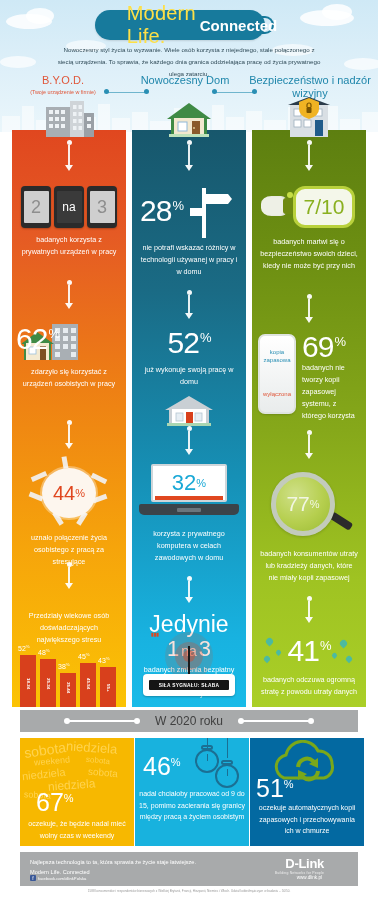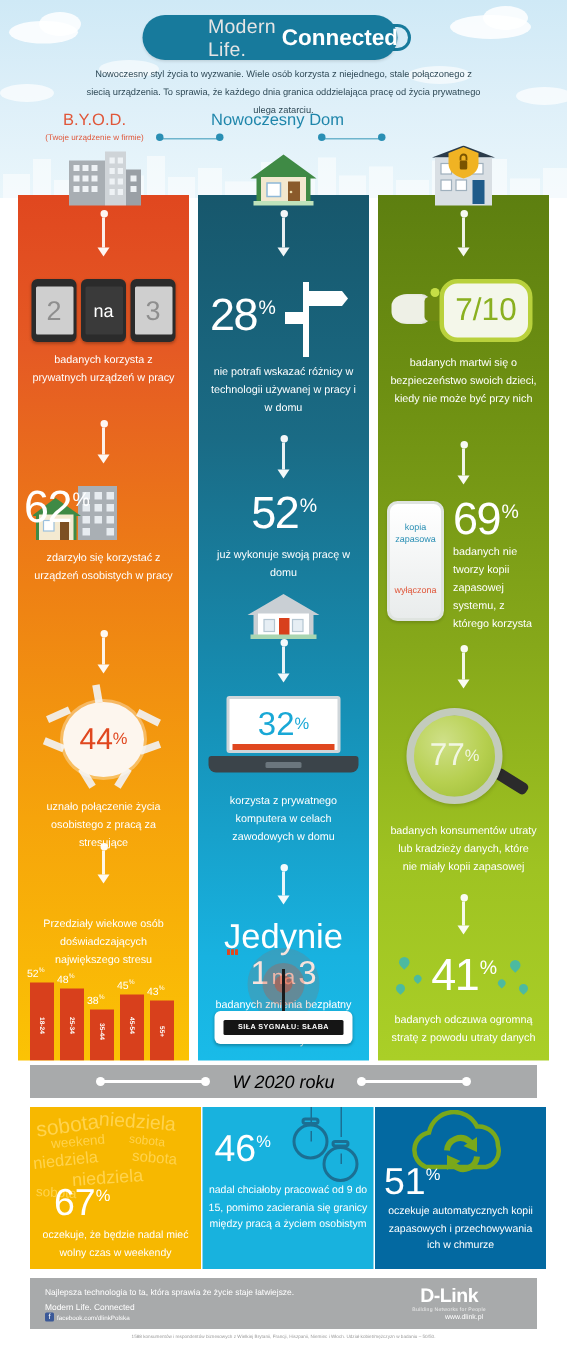--- a/index.html
+++ b/index.html
@@ -26,21 +26,21 @@
   .blg { position:absolute; bottom:0; background:#ffffff; }
 
   
   .title-pill {
     position:absolute; left:95px; top:10px; width:170px; height:30px;
     background:#177a9c; border-radius:16px;
     display:flex; align-items:center; justify-content:center;
     box-shadow:0 1px 2px rgba(0,0,0,.12);
     z-index:5;
   }
-  .title-pill .t1 { color:#e5e5e5; font-size:13px; letter-spacing:.2px;padding-left:44px; }
+  .title-pill .t1 { color:#fde047; font-size:20px; letter-spacing:.2px;padding-left:44px; }
   .title-pill .t2 { color:#ffffff; font-size:15px; font-weight:bold; margin-left:4px; }
   .pill-tail {
     position:absolute; left:262px; top:16px; width:12px; height:18px;
     border:2px solid #177a9c; border-left:none;
     border-radius:0 10px 10px 0; z-index:4;
   }
 
   .intro {
     position:absolute; left:56px; top:44px; width:266px;
     text-align:center; font-size:6.2px; line-height:1.95;
@@ -207,21 +207,21 @@
     writing-mode:vertical-rl; text-orientation:mixed;
     display:flex; justify-content:flex-start; align-items:center;
     height:26px;
   }
 
   
   .banner2020 {
     position:absolute; left:20px; top:710px; width:338px; height:22px;
     background:#a8aaab; display:flex; align-items:center; justify-content:center;
   }
-  .banner2020 .txt { color:#000000; font-size:12px;font-style:italic; }
+  .banner2020 .txt { color:#404040; font-size:12px; }
   .bline { position:absolute; top:10px; height:1.6px; background:#fff; }
   .bdot { position:absolute; top:7.5px; width:6px; height:6px; border-radius:50%; background:#fff; }
 
   
   .bcard { position:absolute; top:738px; width:114px; height:108px; color:#fff; overflow:hidden; }
   .bcard.b1 { left:20px; background:#f7b800; }
   .bcard.b2 { left:135px; background:#18b2de; }
   .bcard.b3 { left:250px; background:#0369a1; }
   .bcard .num { font-size:25px; font-weight:300; line-height:1; }
   .bcard .num .pct { font-size:11px; vertical-align:super; }
@@ -234,21 +234,21 @@
   .clockstr { position:absolute; width:1.4px; background:#1b6f93; }
 
   
   .footer {
     position:absolute; left:20px; top:852px; width:338px; height:34px;
     background:#a8aaab; color:#fff;
   }
   .footer .f1 { position:absolute; left:10px; top:6px; font-size:5.6px; line-height:1.7; }
   .footer .fb { position:absolute; left:10px; top:23px; font-size:4.2px; display:flex; align-items:center; gap:2px; }
   .fbicon { width:6px;height:6px;border-radius:1px;background:#3b5998;color:#fff;font-size:5px;display:flex;align-items:center;justify-content:center; }
-  .footer .logo { position:absolute; right:34px; top:4px; text-align:center; }
+  .footer .logo { position:absolute; right:34px; top:4px; text-align:right; }
   .footer .logo .ln { font-size:13px; font-weight:bold; color:#fff; letter-spacing:-.3px; }
   .footer .logo .sl { font-size:3.4px; color:#eee; letter-spacing:.2px; }
   .footer .url { position:absolute; right:36px; top:23px; font-size:4.6px; }
 
   .finenote {
     position:absolute; left:0; top:889px; width:378px; text-align:center;
     font-size:3.1px; color:#9a9a9a;
   }
 </style>
 </head>
@@ -297,20 +297,23 @@
   </div>
 
   <div class="intro">Nowoczesny styl życia to wyzwanie. Wiele osób korzysta z niejednego, stale połączonego z siecią urządzenia. To sprawia, że każdego dnia granica oddzielająca pracę od życia prywatnego ulega zatarciu.</div>
 
   <div class="colhead c1">
     <div class="h">B.Y.O.D.</div>
     <div class="sub">(Twoje urządzenie w firmie)</div>
   </div>
   <div class="colhead c2">
     <div class="h">Nowoczesny Dom</div>
+  </div>
+  <div class="colhead c3">
+    <div class="h">Bezpieczeństwo i nadzór wizyjny</div>
   </div>
 
   <div class="dotline" style="left:104px;width:46px;">
     <div class="ln" style="left:4px;width:38px;"></div>
     <div class="d" style="left:0;"></div>
     <div class="d" style="left:40px;"></div>
   </div>
   <div class="dotline" style="left:212px;width:46px;">
     <div class="ln" style="left:4px;width:38px;"></div>
     <div class="d" style="left:0;"></div>

